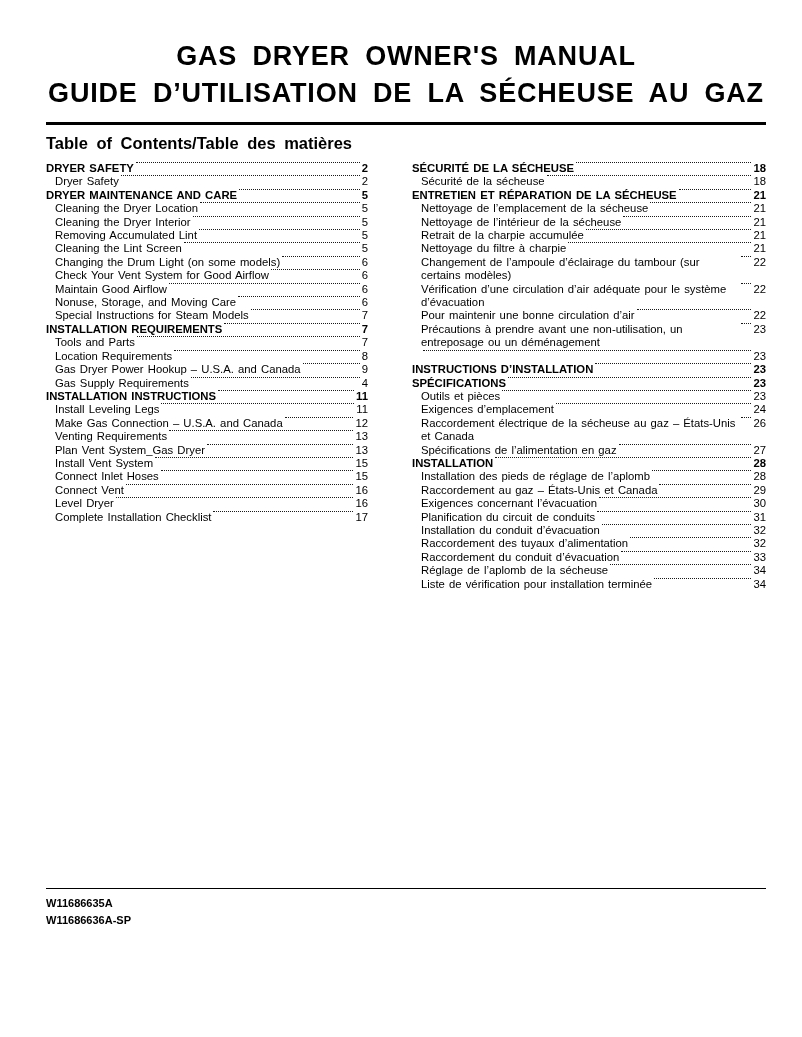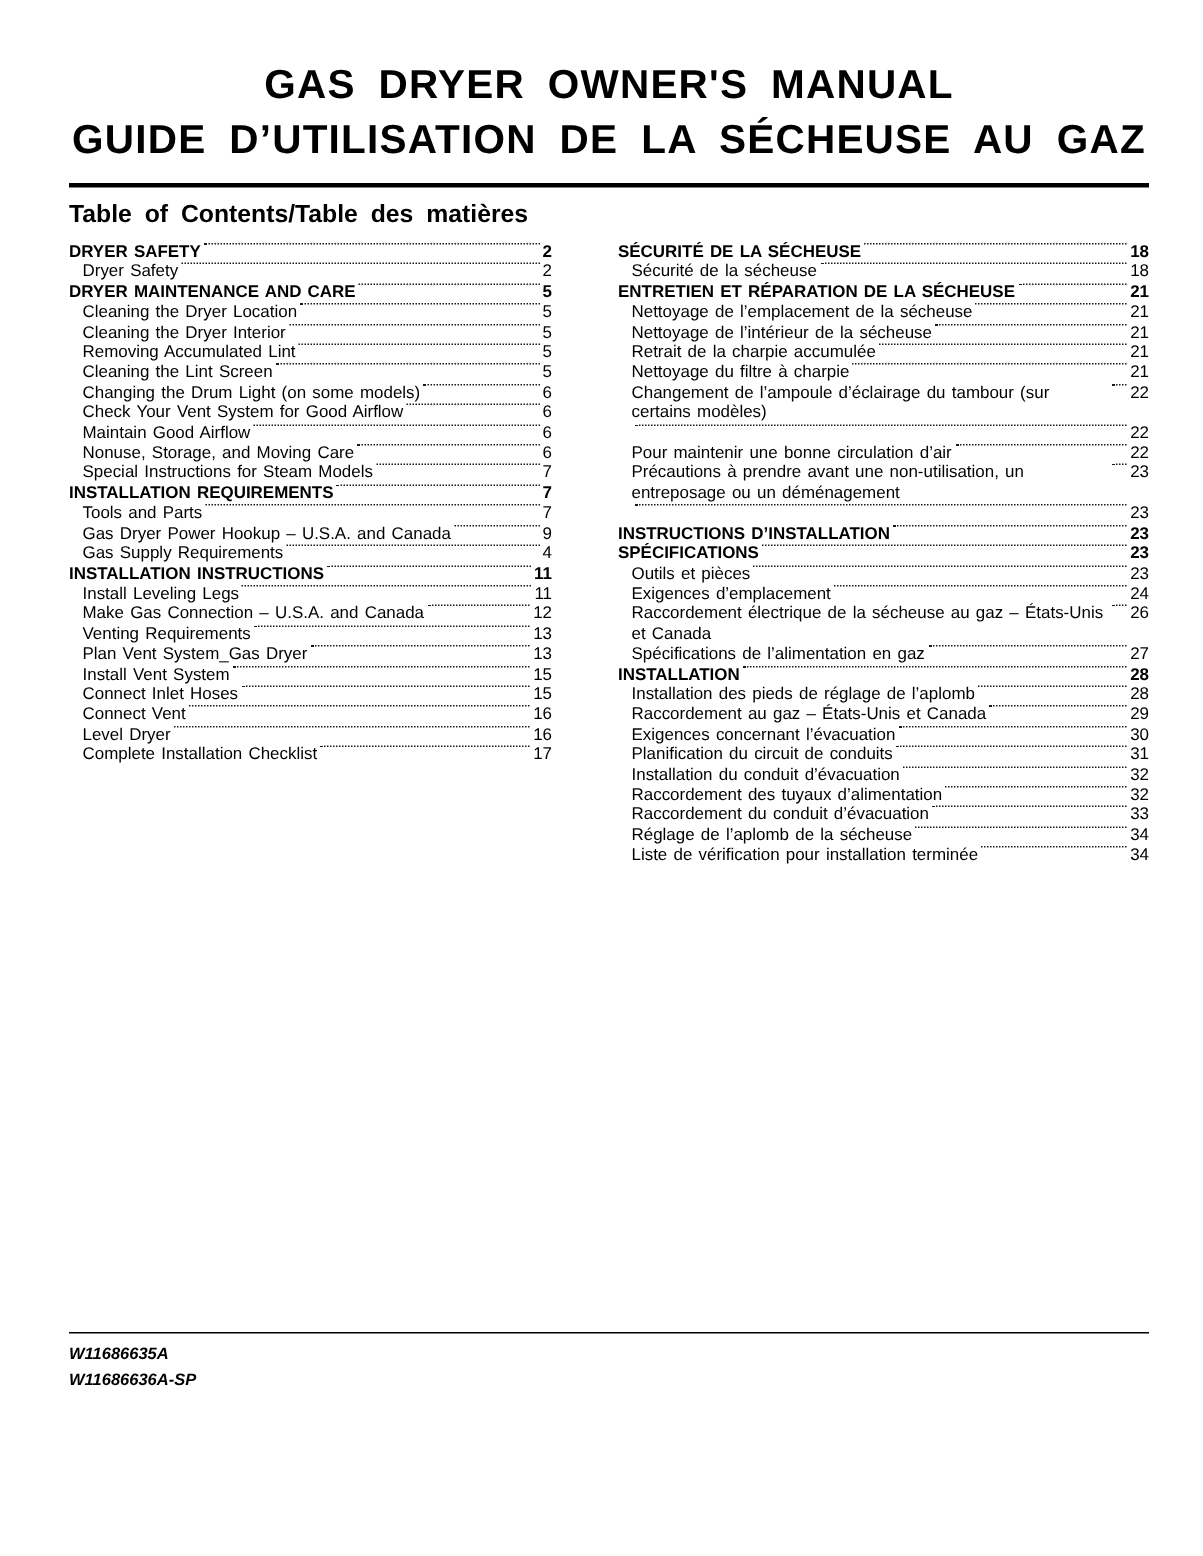--- a/index.html
+++ b/index.html
@@ -64,21 +64,20 @@
   }
   .rule-thin {
     border: 0;
     border-top: 1.5px solid #000;
     margin-bottom: 6px;
   }
   .doc-number {
     font-size: 11px;
     font-weight: 700;
     line-height: 17px;
-    font-style: italic;
   }
 </style>
 </head>
 <body>
 
 <div class="page">
 
   <div class="titles">
     <div class="title">GAS DRYER OWNER'S MANUAL</div>
     <div class="title">GUIDE D’UTILISATION DE LA SÉCHEUSE AU GAZ</div>
@@ -154,20 +153,25 @@
           <span class="toc-label">INSTALLATION REQUIREMENTS</span>
           <span class="leader"></span>
           <span class="toc-page">7</span>
         </div>
         <div class="toc-entry indent">
           <span class="toc-label">Tools and Parts</span>
           <span class="leader"></span>
           <span class="toc-page">7</span>
         </div>
         <div class="toc-entry indent">
+          <span class="toc-label">Location Requirements</span>
+          <span class="leader"></span>
+          <span class="toc-page">8</span>
+        </div>
+        <div class="toc-entry indent">
           <span class="toc-label">Gas Dryer Power Hookup – U.S.A. and Canada</span>
           <span class="leader"></span>
           <span class="toc-page">9</span>
         </div>
         <div class="toc-entry indent">
           <span class="toc-label">Gas Supply Requirements</span>
           <span class="leader"></span>
           <span class="toc-page">4</span>
         </div>
         <div class="toc-entry bold">
@@ -256,20 +260,21 @@
           <span class="toc-label">Nettoyage du filtre à charpie</span>
           <span class="leader"></span>
           <span class="toc-page">21</span>
         </div>
         <div class="toc-entry indent">
           <span class="toc-label">Changement de l’ampoule d’éclairage du tambour (sur certains modèles)</span>
           <span class="leader"></span>
           <span class="toc-page">22</span>
         </div>
         <div class="toc-entry indent">
+          <span class="toc-label">Vérification d’une circulation d’air adéquate pour le système d’évacuation</span>
           <span class="leader"></span>
           <span class="toc-page">22</span>
         </div>
         <div class="toc-entry indent">
           <span class="toc-label">Pour maintenir une bonne circulation d’air</span>
           <span class="leader"></span>
           <span class="toc-page">22</span>
         </div>
         <div class="toc-entry indent">
           <span class="toc-label">Précautions à prendre avant une non-utilisation, un entreposage ou un déménagement</span>

